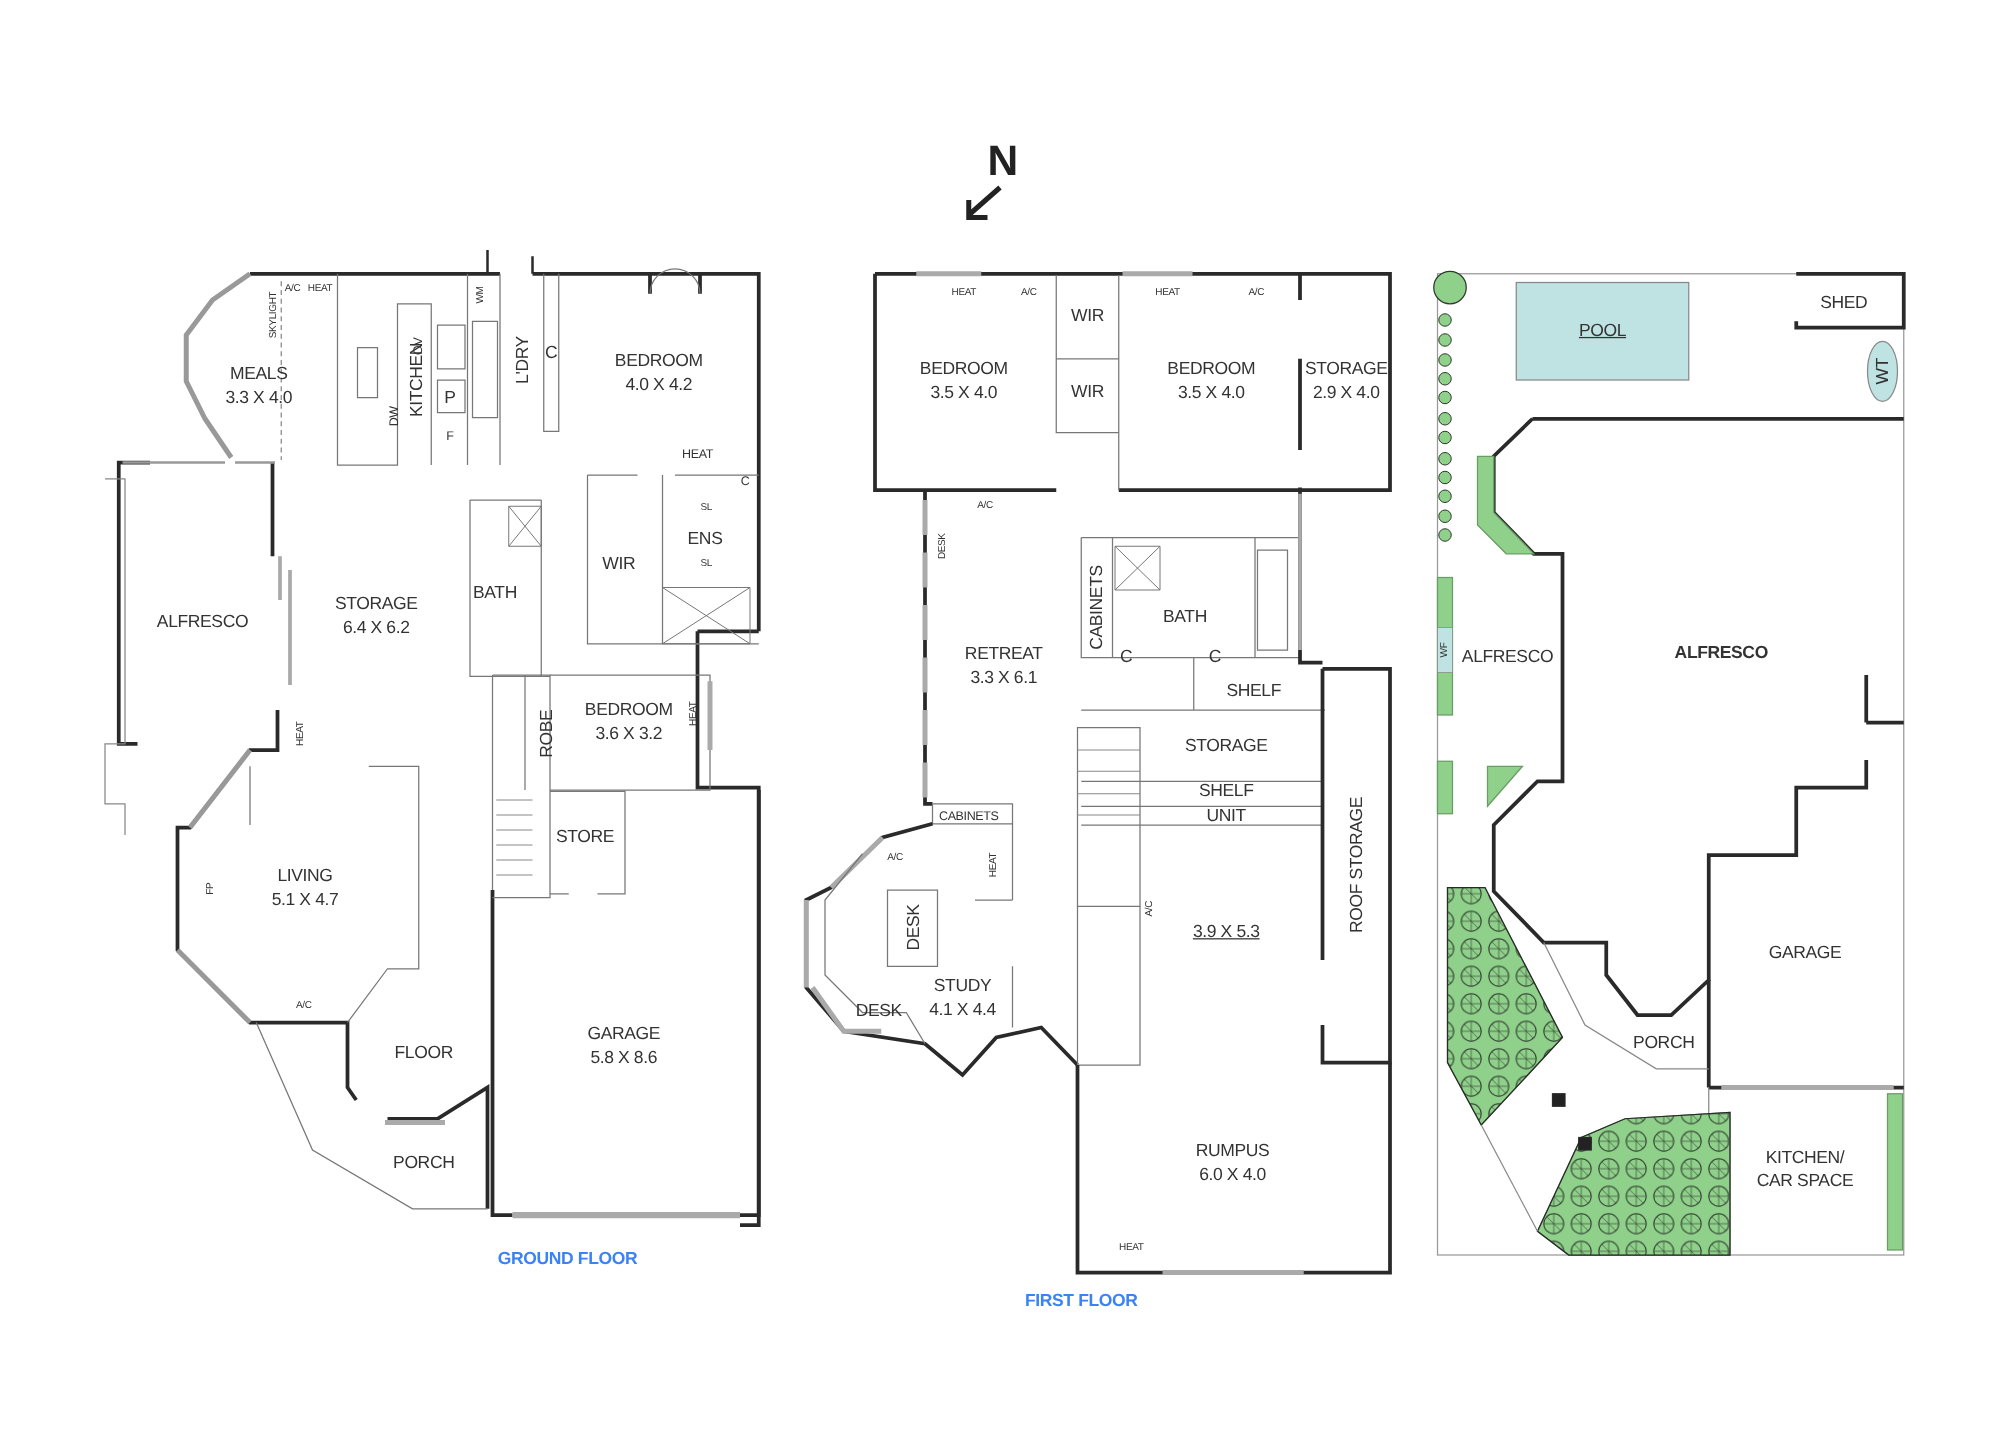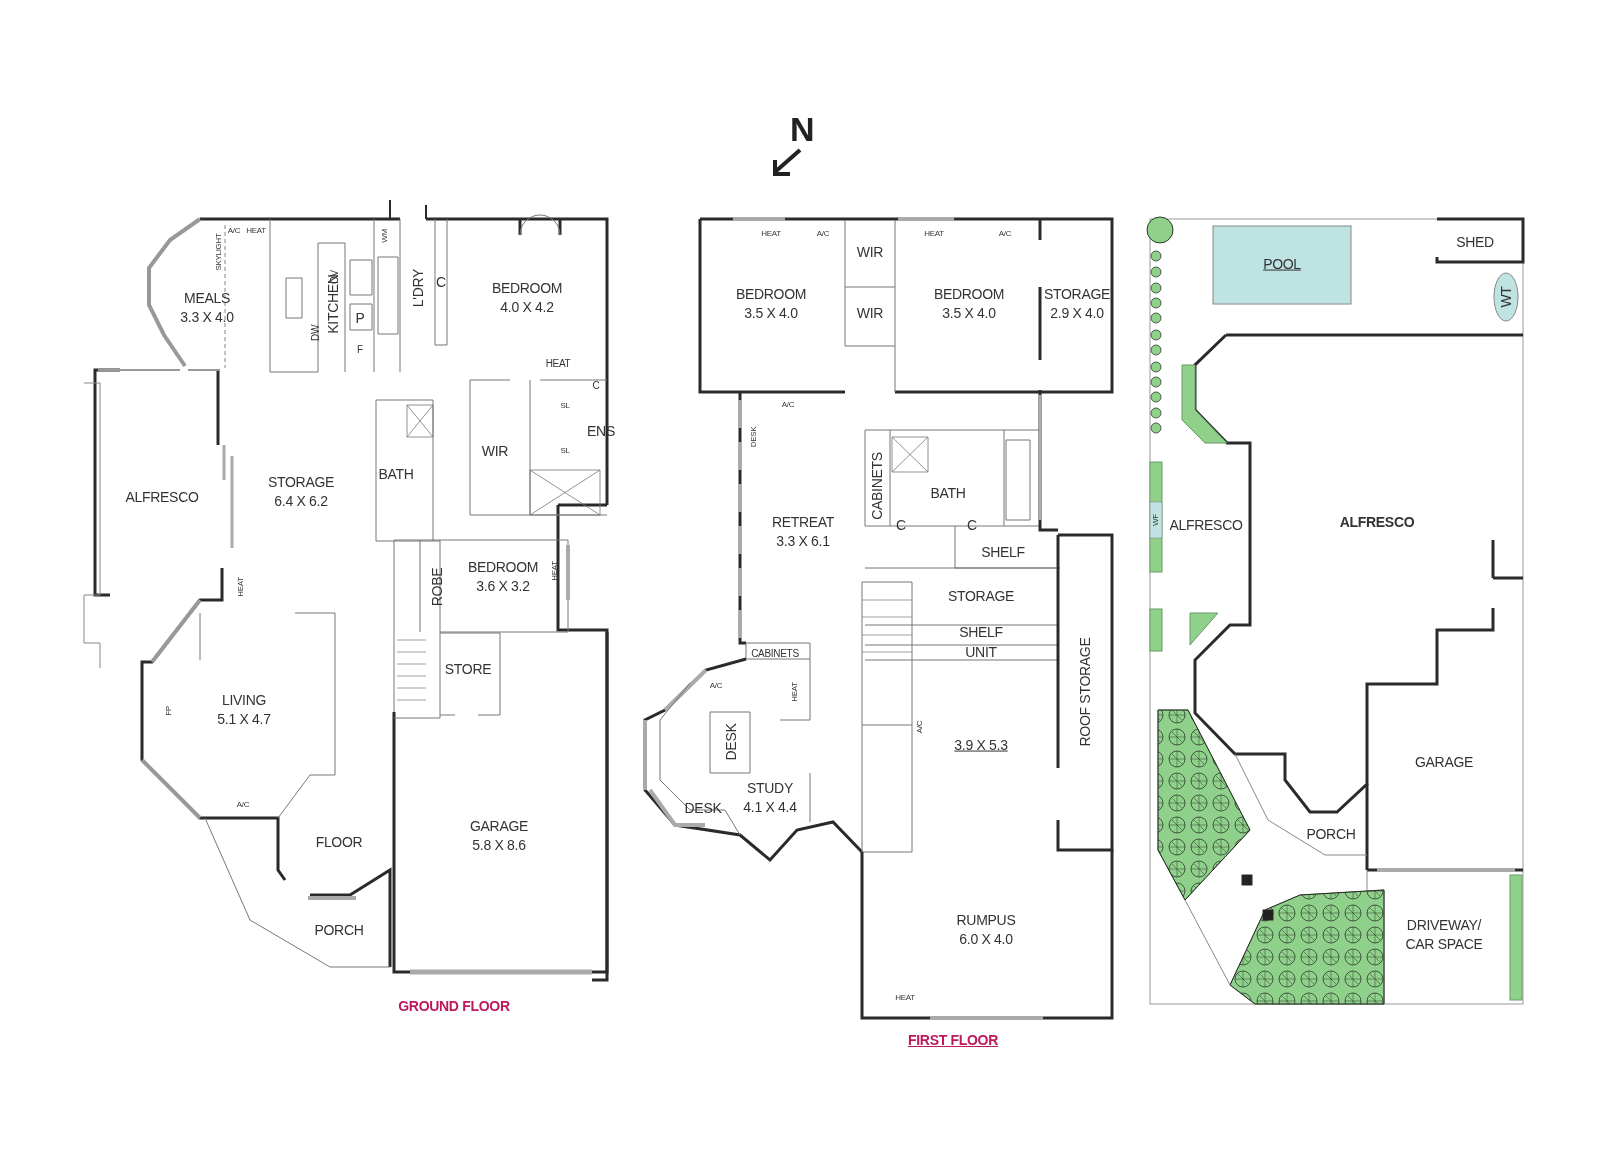--- a/index.html
+++ b/index.html
@@ -4,21 +4,21 @@
 <style>
   html, body { margin:0; padding:0; background:#ffffff; }
   body { width:1600px; height:1157px; position:relative; overflow:hidden; font-family:"Liberation Sans", sans-serif; color:#333; }
   svg.plan { position:absolute; left:0; top:0; }
   .lbl { position:absolute; font-family:"Liberation Sans", sans-serif; font-size:14px; color:#333; text-align:center; line-height:1.35; white-space:nowrap; transform:translate(-50%,-50%); letter-spacing:-0.3px; }
   .lbl .dim { display:block; }
   .sm { font-size:10px; }
   .xs { font-size:8px; }
   .rot { transform:translate(-50%,-50%) rotate(-90deg); }
   .bold { font-weight:bold; }
-  .title { position:absolute; font-weight:bold; font-size:14px; color:#be185d; transform:translateX(-50%); white-space:nowrap; letter-spacing:-0.3px; }
+  .title { position:absolute; font-weight:bold; font-size:14px; color:#3b82f6; transform:translateX(-50%); white-space:nowrap; letter-spacing:-0.3px; }
   .north { position:absolute; left:758px; top:110px; }
   .north span { position:absolute; left:32px; top:0; font-size:34px; font-weight:bold; color:#222; }
 </style>
 </head>
 <body>
 
 <svg class="plan" width="1600" height="1157" viewBox="0 0 1600 1157">
   <defs>
     <pattern id="treeDots" width="22" height="22" patternUnits="userSpaceOnUse">
       <circle cx="11" cy="11" r="8" fill="none" stroke="#2f3a2f" stroke-width="0.8"></circle>
@@ -166,21 +166,21 @@
 
 <div>
   <div class="lbl" style="left:207px;top:308px;"><span>MEALS</span><span class="dim">3.3 X 4.0</span></div>
   <div class="lbl rot" style="left:333px;top:304px;">KITCHEN</div>
   <div class="lbl rot" style="left:418px;top:288px;">L'DRY</div>
   <div class="lbl" style="left:527px;top:298px;"><span>BEDROOM</span><span class="dim">4.0 X 4.2</span></div>
   <div class="lbl" style="left:162px;top:497px;">ALFRESCO</div>
   <div class="lbl" style="left:301px;top:492px;"><span>STORAGE</span><span class="dim">6.4 X 6.2</span></div>
   <div class="lbl" style="left:396px;top:474px;">BATH</div>
   <div class="lbl" style="left:495px;top:451px;">WIR</div>
-  <div class="lbl" style="left:564px;top:431px;margin-left:37px;">ENS</div>
+  <div class="lbl" style="left:564px;top:431px;">ENS</div>
   <div class="lbl" style="left:503px;top:577px;"><span>BEDROOM</span><span class="dim">3.6 X 3.2</span></div>
   <div class="lbl rot" style="left:437px;top:587px;">ROBE</div>
   <div class="lbl" style="left:468px;top:669px;">STORE</div>
   <div class="lbl" style="left:244px;top:710px;"><span>LIVING</span><span class="dim">5.1 X 4.7</span></div>
   <div class="lbl" style="left:339px;top:842px;">FLOOR</div>
   <div class="lbl" style="left:339px;top:930px;">PORCH</div>
   <div class="lbl" style="left:499px;top:836px;"><span>GARAGE</span><span class="dim">5.8 X 8.6</span></div>
 
   <div class="lbl xs rot" style="left:219px;top:252px;">SKYLIGHT</div>
   <div class="lbl xs" style="left:234px;top:231px;">A/C</div>
@@ -230,27 +230,27 @@
   <div class="lbl xs" style="left:1005px;top:234px;">A/C</div>
   <div class="lbl xs" style="left:788px;top:405px;">A/C</div>
   <div class="lbl xs rot" style="left:754px;top:437px;">DESK</div>
   <div class="lbl" style="left:901px;top:525px;">C</div>
   <div class="lbl" style="left:972px;top:525px;">C</div>
   <div class="lbl xs" style="left:716px;top:686px;">A/C</div>
   <div class="lbl xs rot" style="left:795px;top:692px;">HEAT</div>
   <div class="lbl xs rot" style="left:920px;top:727px;">A/C</div>
   <div class="lbl xs" style="left:905px;top:998px;">HEAT</div>
 
-  <div class="title" style="left:953px;top:1032px;text-decoration:underline;">FIRST FLOOR</div>
+  <div class="title" style="left:865px;top:1032px;">FIRST FLOOR</div>
 </div>
 
 <div>
   <div class="lbl" style="left:1282px;top:264px;text-decoration:underline;">POOL</div>
   <div class="lbl" style="left:1475px;top:242px;">SHED</div>
   <div class="lbl rot" style="left:1506px;top:297px;">WT</div>
   <div class="lbl" style="left:1206px;top:525px;">ALFRESCO</div>
   <div class="lbl xs rot" style="left:1156px;top:520px;">WF</div>
   <div class="lbl bold" style="left:1377px;top:522px;">ALFRESCO</div>
   <div class="lbl" style="left:1444px;top:762px;">GARAGE</div>
   <div class="lbl" style="left:1331px;top:834px;">PORCH</div>
-  <div class="lbl" style="left:1444px;top:935px;white-space:pre;">DRIVEWAY/
+  <div class="lbl" style="left:1444px;top:935px;white-space:pre;">KITCHEN/
 CAR SPACE</div>
 </div>
 
 </body></html>

